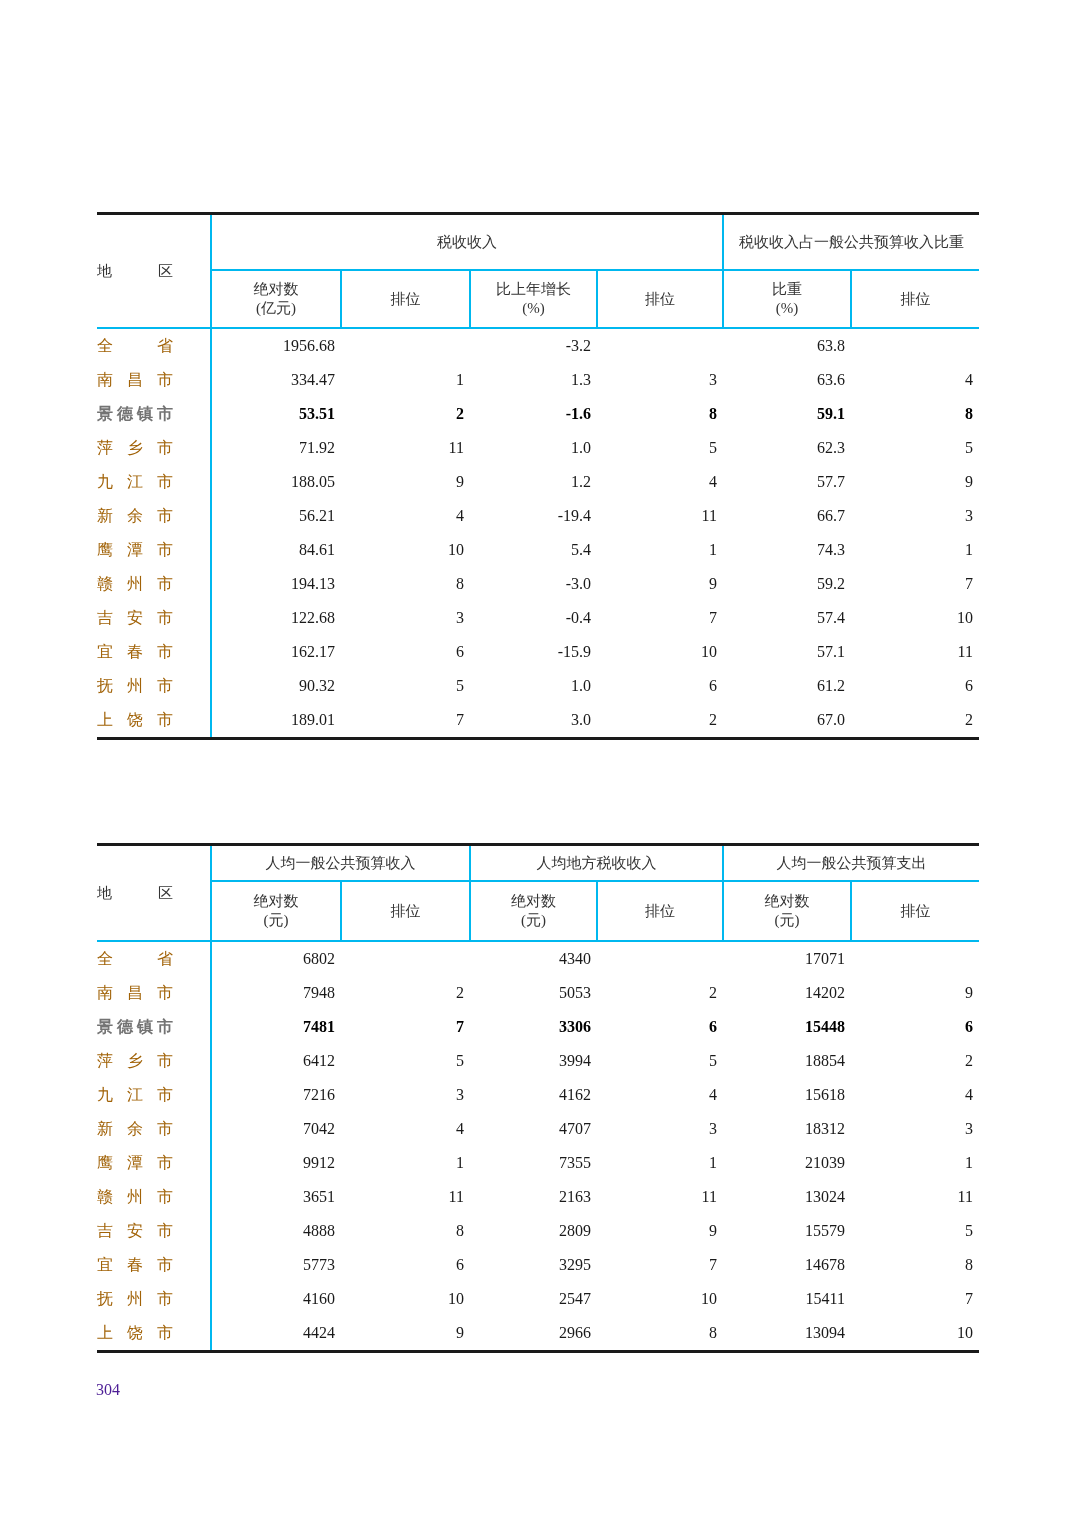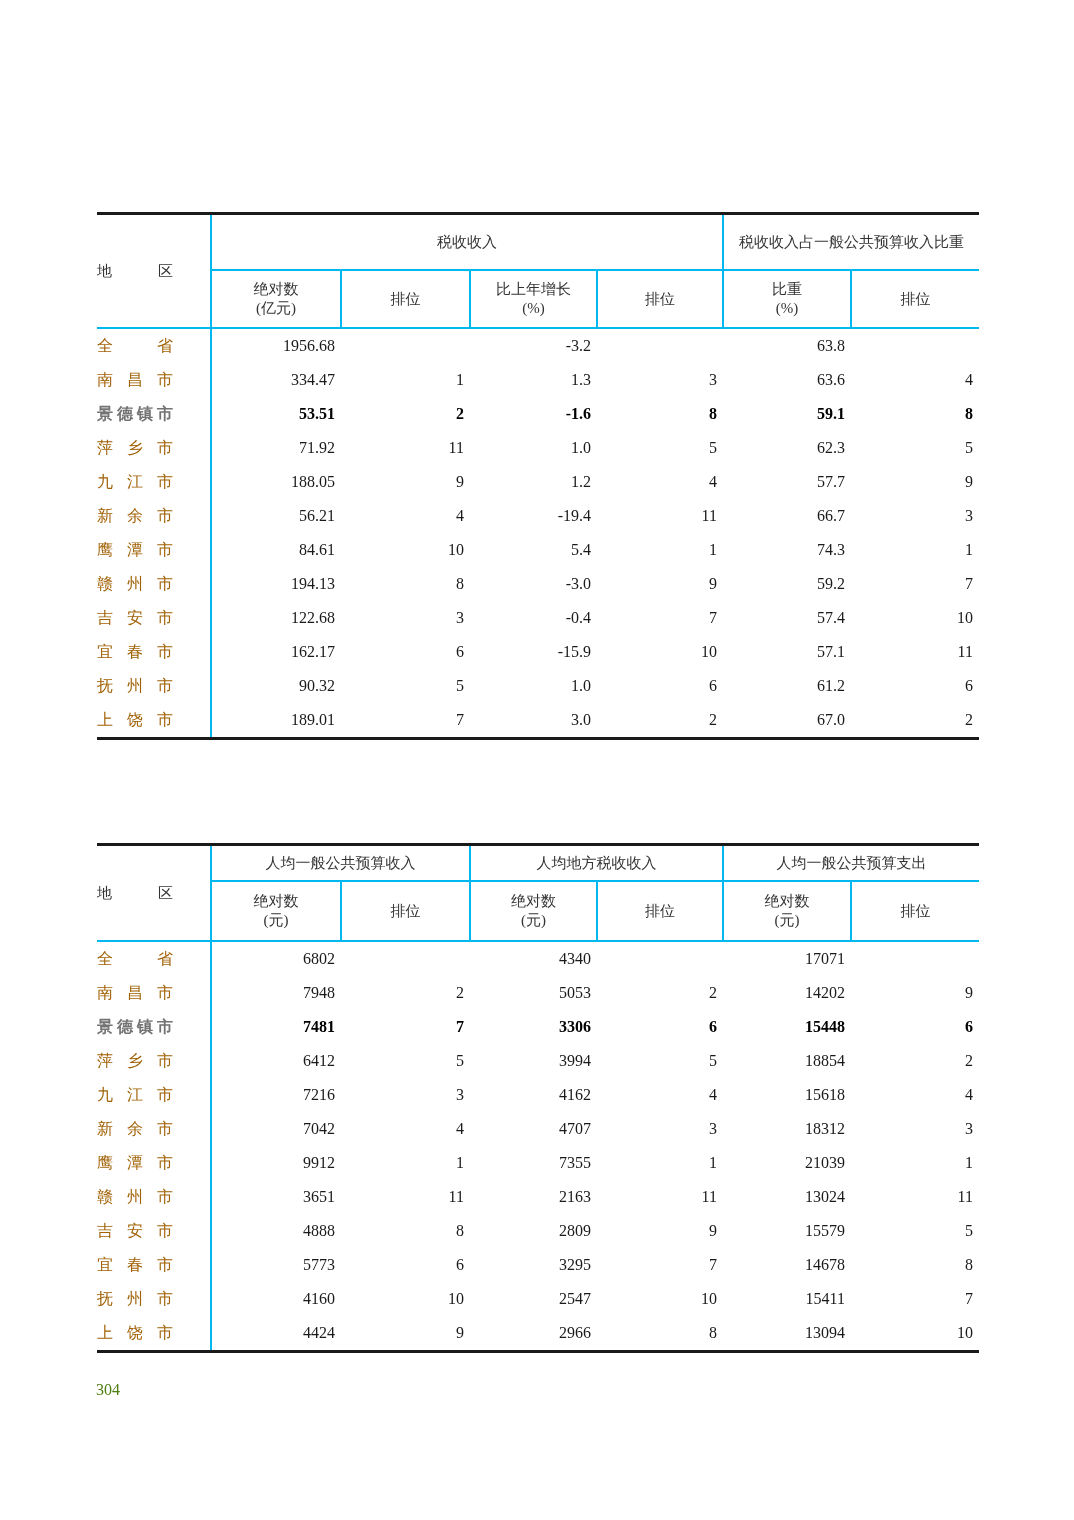--- a/index.html
+++ b/index.html
@@ -56,21 +56,21 @@
   th.sub{border-bottom:2px solid #00b8ef;border-left:2px solid #00b8ef;text-align:center;}
   th.sub.first{border-left:none;}
   th.sub .l1,th.sub .l2{display:block;line-height:19px;}
   th.sub .l2:empty{display:none;}
   
   table.stat tbody td{height:34px;padding:0;}
   td.c-num{text-align:right;padding-right:6px !important;color:#1a1a1a;}
   tr.bold td{font-weight:700;color:#000;}
   tr.bold td.c-region{color:#737373;}
   
-  .pagenum{position:absolute;left:96px;top:1381px;font-size:16px;color:#4d7c0f;}
+  .pagenum{position:absolute;left:96px;top:1381px;font-size:16px;color:#4c1d95;}
 </style>
 </head>
 <body>
 
 <div class="page">
 
 
 
   <table class="stat" id="table1">
     <colgroup>

